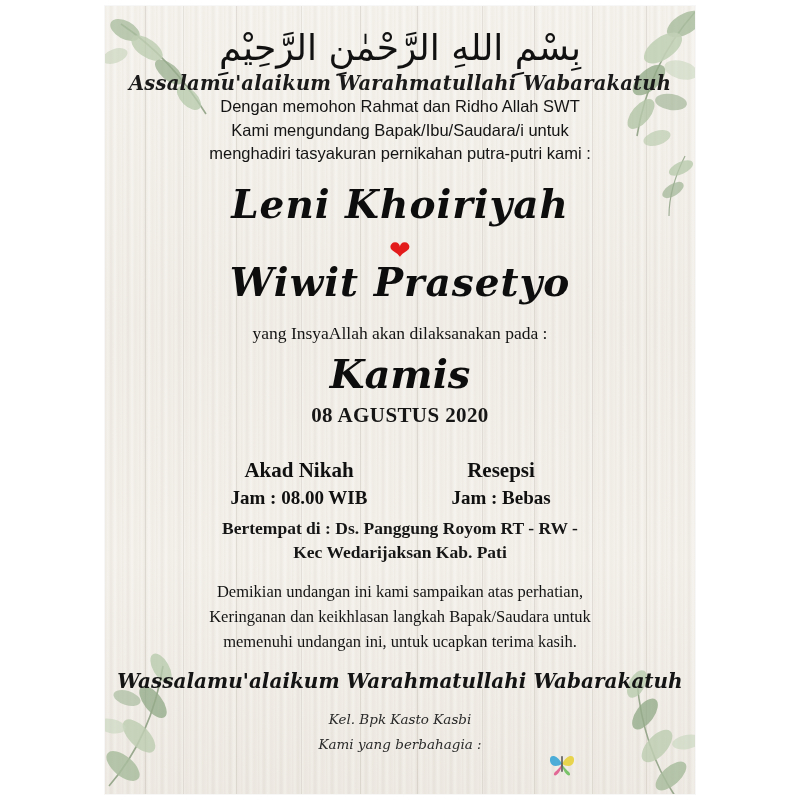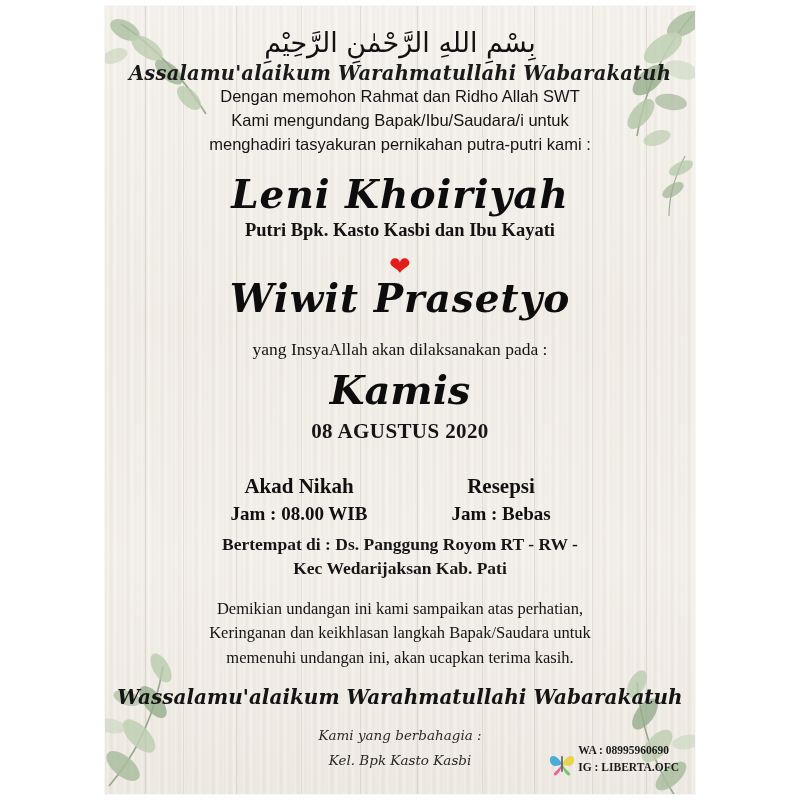--- a/index.html
+++ b/index.html
@@ -47,21 +47,21 @@
   .content {
     position: relative;
     z-index: 5;
     width: 100%;
     text-align: center;
     color: #161616;
   }
 
   .arabic {
     margin-top: 22px;
-    font-size: 27px;
+    font-size: 36px;
     letter-spacing: 0px;
     line-height: 1.1;
     font-family: "DejaVu Sans", sans-serif;
     color: #111;
     direction: rtl;
   }
 
   .script {
     font-family: "DejaVu Serif", serif;
     font-style: italic;
@@ -293,21 +293,20 @@
 
     <div class="salam script">Assalamu'alaikum Warahmatullahi Wabarakatuh</div>
 
     <div class="intro">
       <div>Dengan memohon Rahmat dan Ridho Allah SWT</div>
       <div>Kami mengundang Bapak/Ibu/Saudara/i  untuk</div>
       <div>menghadiri tasyakuran pernikahan putra-putri kami :</div>
     </div>
 
     <div class="bride-name">Leni Khoiriyah</div>
-    <div class="parents">Putri Bpk. Kasto Kasbi dan Ibu Kayati</div>
 
     <div class="heart">❤</div>
 
     <div class="groom-name">Wiwit Prasetyo</div>
 
     <div class="insyaallah">yang InsyaAllah akan dilaksanakan pada :</div>
 
     <div class="day">Kamis</div>
     <div class="date">08 AGUSTUS 2020</div>
 
@@ -324,41 +323,37 @@
     </div>
 
     <div class="venue">
       <div>Bertempat di : Ds. Panggung Royom RT - RW -</div>
       <div>Kec Wedarijaksan Kab. Pati</div>
     </div>
 
     <div class="closing">
       <div>Demikian undangan ini kami sampaikan atas perhatian,</div>
       <div>Keringanan dan keikhlasan langkah Bapak/Saudara untuk</div>
-      <div>memenuhi undangan ini, akan ucapkan terima kasih.</div>
+      <div>memenuhi undangan ini, untuk ucapkan terima kasih.</div>
     </div>
 
     <div class="wassalam">Wassalamu'alaikum Warahmatullahi Wabarakatuh</div>
 
     <div class="happy">
+      <div>Kel. Bpk Kasto Kasbi</div>
       <div>Kami yang berbahagia :</div>
-      <div>Kel. Bpk Kasto Kasbi</div>
 
     </div>
 
   </div>
 
   <div class="contact-logo">
     <svg width="30" height="30" viewBox="0 0 30 30" xmlns="http://www.w3.org/2000/svg">
       <path d="M15,16 C10,6 2,6 3,13 C4,19 10,19 15,16 Z" fill="#3aa6d6" opacity="0.9"></path>
       <path d="M15,16 C20,6 28,6 27,13 C26,19 20,19 15,16 Z" fill="#e8d23c" opacity="0.9"></path>
       <path d="M15,16 C12,22 6,24 7,27 C9,29 14,24 15,16 Z" fill="#e05a8c" opacity="0.9"></path>
       <path d="M15,16 C18,22 24,24 23,27 C21,29 16,24 15,16 Z" fill="#6bbf5c" opacity="0.9"></path>
       <rect x="14.3" y="8" width="1.4" height="16" rx="0.7" fill="#444"></rect>
     </svg>
   </div>
 
-  <div class="contact">
-    <div>WA : 08995960690</div>
-    <div>IG : LIBERTA.OFC</div>
-  </div>
 
 </div>
 
 </body></html>

